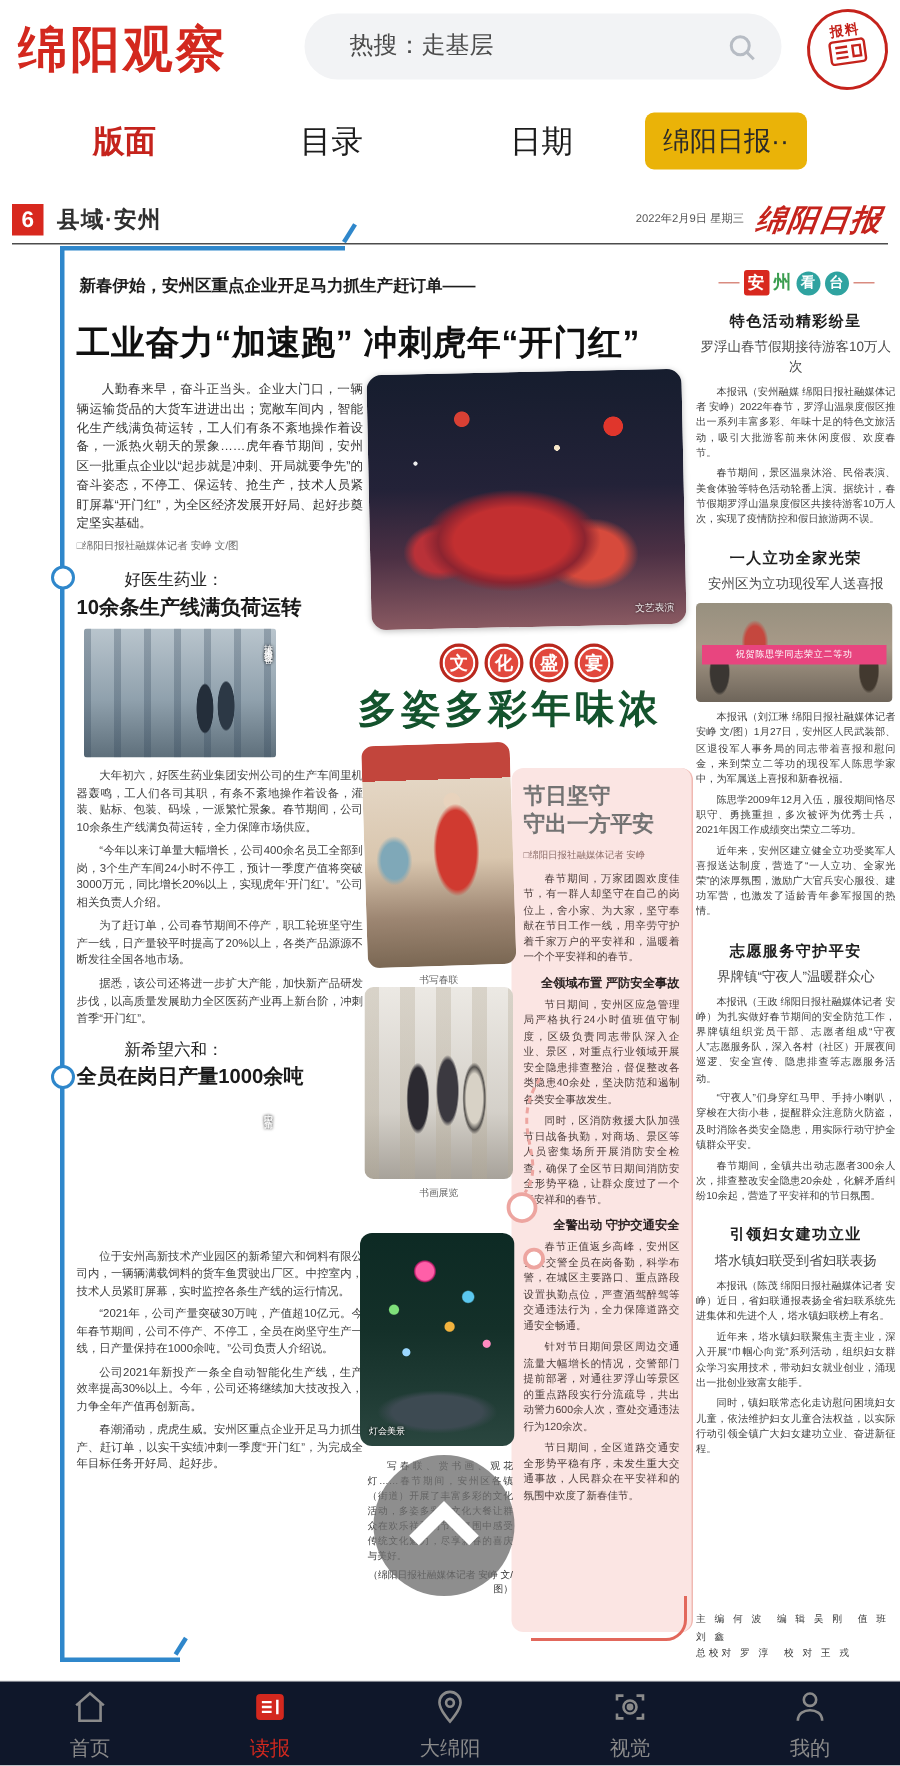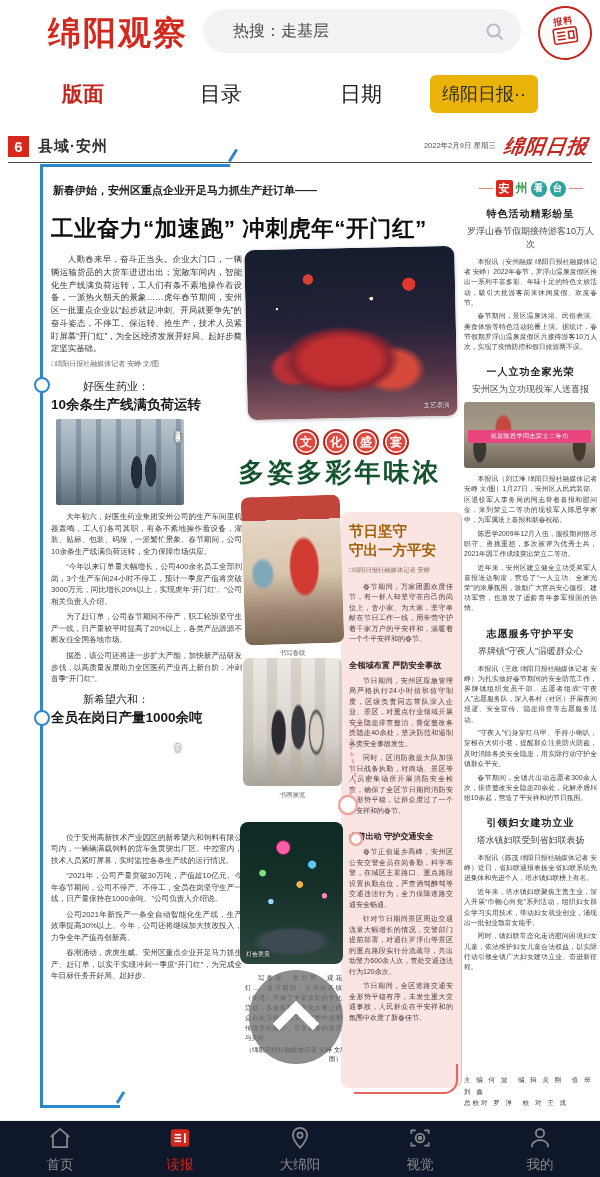--- a/index.html
+++ b/index.html
@@ -2,21 +2,21 @@
 <html><head>
 <meta charset="utf-8">
 <style>
   html,body{margin:0;padding:0;background:#fff;}
   #app{position:relative;width:600px;height:1177px;overflow:hidden;background:#fff;
        font-family:"Liberation Sans",sans-serif;-webkit-font-smoothing:antialiased;}
 
   
   .topbar{position:absolute;top:0;left:0;width:600px;height:65px;background:#fff;}
   .logo{position:absolute;left:12px;top:11px;font-size:33px;font-weight:900;color:#d3281e;
-        letter-spacing:2px;font-family:"Liberation Sans",sans-serif;margin-left:36px;}
+        letter-spacing:2px;font-family:"Liberation Sans",sans-serif;}
   .searchpill{position:absolute;left:203px;top:9px;width:318px;height:44px;background:#f2f3f5;
         border-radius:24px;display:flex;align-items:center;}
   .searchpill input{border:0;background:transparent;outline:none;font-size:16px;color:#444;
         margin-left:28px;width:240px;font-family:inherit;}
   .searchpill input::placeholder{color:#4a4a4a;opacity:1;}
   .mag{position:absolute;right:14px;top:11px;}
   .stamp{position:absolute;right:8px;top:6px;width:50px;height:50px;border:2px solid #c5231c;
         border-radius:50%;transform:rotate(-8deg);display:flex;flex-direction:column;
         align-items:center;justify-content:center;background:#fff;}
   .stamp .st-txt{font-size:9px;font-weight:700;color:#c5231c;letter-spacing:1px;line-height:1;}
@@ -123,23 +123,23 @@
   .cb{width:22px;height:22px;border-radius:50%;background:#e2483d;border:2px solid #b8281e;
       color:#fff;font-size:12px;font-weight:700;display:flex;align-items:center;justify-content:center;
       box-shadow:inset 0 0 0 1.5px #fff;}
   .feat-h{position:absolute;left:230px;top:333px;width:220px;text-align:center;z-index:2;
       font-family:"Liberation Serif",serif;font-size:26px;font-weight:900;color:#14532d;letter-spacing:3px;}
 
   
   .panel{position:absolute;left:341px;top:390px;width:121px;height:576px;background:#fbe5e3;
       border-radius:8px;padding:10px 8px;box-sizing:border-box;overflow:hidden;z-index:1;
       border-right:1.5px solid #f0b9b2;}
-  .pn-title{font-size:14.5px;font-weight:800;color:#a16207;line-height:1.3;}
+  .pn-title{font-size:14.5px;font-weight:800;color:#737373;line-height:1.3;}
   .pn-by{font-size:6.3px;color:#8a6a66;margin:6px 0 7px 0;}
-  .pn-sub{font-size:8.2px;font-weight:800;color:#2b2222;text-align:left;margin:15px 0 5px 0;}
+  .pn-sub{font-size:8.2px;font-weight:800;color:#2b2222;text-align:right;margin:5px 0 5px 0;}
   .pn-p{font-size:7px;line-height:1.5;color:#4a3c3a;text-align:justify;text-indent:2em;
       margin:0 0 4px 0;filter:blur(.25px);}
 
   .connector{position:absolute;left:330px;top:595px;z-index:5;}
   .corner{position:absolute;left:354px;top:942px;width:102px;height:28px;
       border-right:2px solid #e2685c;border-bottom:2px solid #e2685c;border-bottom-right-radius:14px;z-index:2;}
 
   .feat-note{position:absolute;left:245px;top:851px;width:97px;height:125px;overflow:hidden;z-index:2;}
   .fn-p{font-size:6.5px;line-height:1.55;color:#3c3c3c;text-align:justify;text-indent:2em;margin:0;filter:blur(.25px);}
   .fn-credit{font-size:6.5px;color:#333;margin-top:3px;text-align:right;filter:blur(.2px);}

